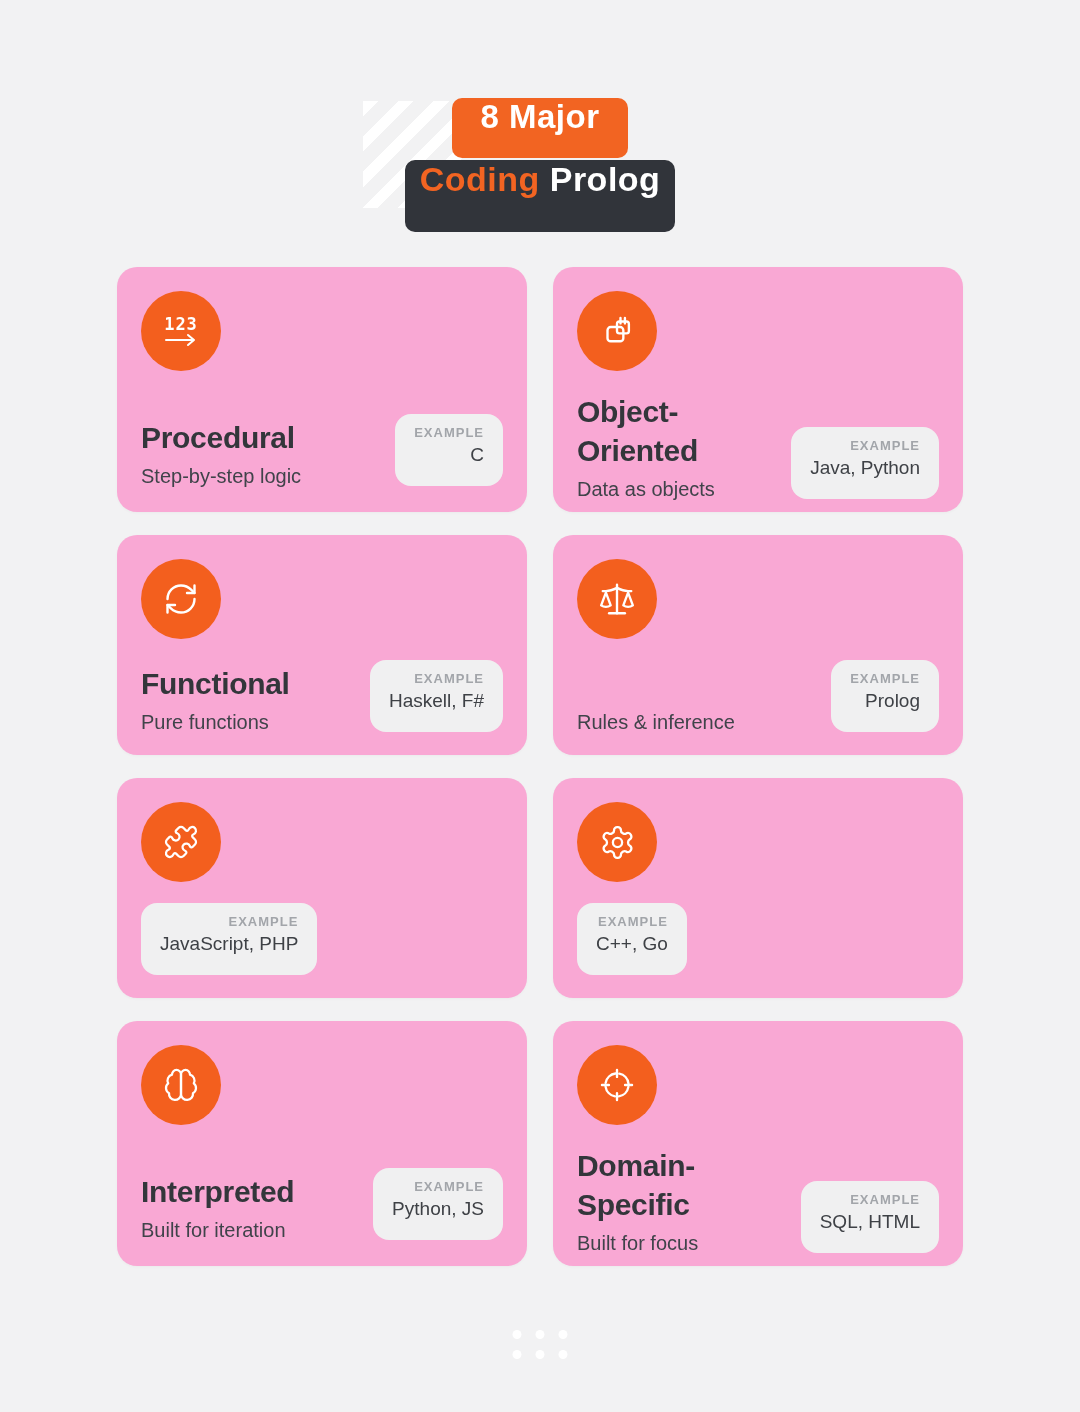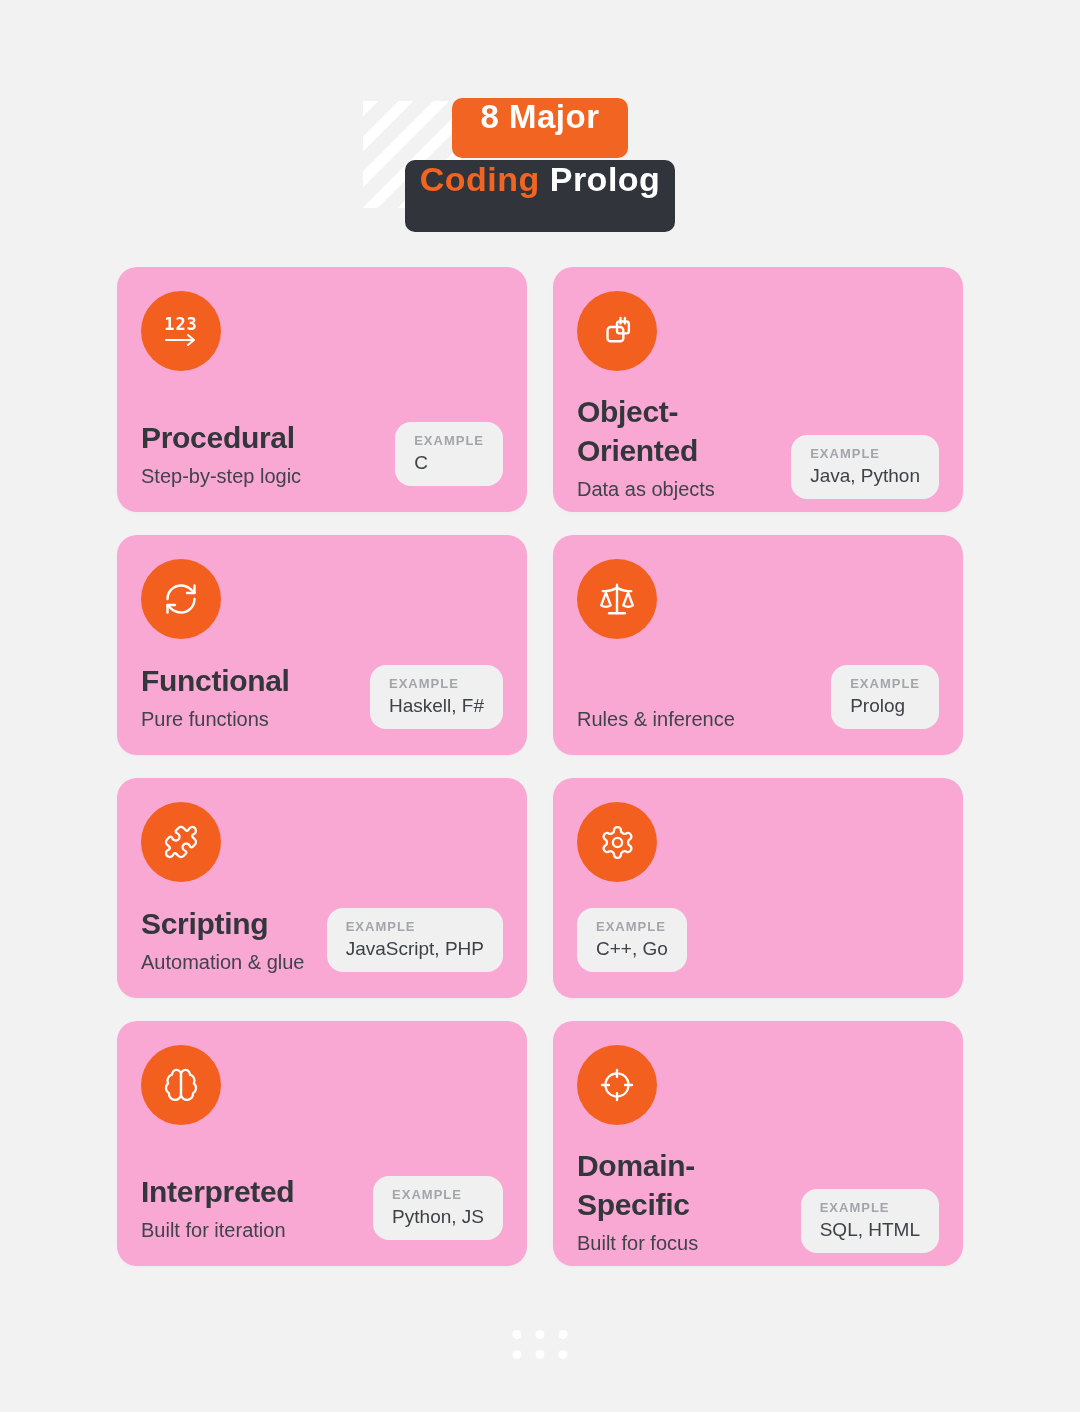--- a/index.html
+++ b/index.html
@@ -50,22 +50,22 @@
     font-size:17px; letter-spacing:1px; color:#ffffff;
   }
   .card-bottom { display:flex; justify-content:space-between; align-items:flex-end; gap:12px;margin-top:21px; }
   .titles { min-width:0; }
   .card-title {
     font-size:30px; font-weight:bold; color:#33363b;
     line-height:1.3; letter-spacing:-0.3px;
   }
   .card-sub { font-size:20px; color:#40434a; margin-top:7px; line-height:1.2; }
   .example-badge {
-    background:#f0f0f1; border-radius:16px; padding:11px 19px 12px;
-    text-align:left; flex-shrink:0; margin-bottom:2px;
+    background:#f0f0f1; border-radius:16px; padding:11px 19px 20px;
+    text-align:right; flex-shrink:0; margin-bottom:2px;
   }
   .example-label {
     font-size:13px; font-weight:bold; letter-spacing:1px; color:#a2a5aa;
   }
   .example-value { font-size:19px; color:#3e4146; margin-top:4px; white-space:nowrap; }
   
   .dots {
     position:absolute; left:50%; top:1330px; transform:translateX(-50%);
     display:grid; grid-template-columns:repeat(3,9px); gap:11px 14px; z-index:2;
   }
@@ -171,24 +171,20 @@
       </div>
     </div>
 
     <div class="card">
       <div class="icon-circle">
         <svg width="36" height="36" viewBox="0 0 24 24" fill="none" stroke="#ffffff" stroke-width="1.5" stroke-linecap="round" stroke-linejoin="round">
           <path d="M19.439 7.85c-.049.322.059.648.289.878l1.568 1.568c.47.47.706 1.087.706 1.704s-.235 1.233-.706 1.704l-1.611 1.611a.98.98 0 0 1-.837.276c-.47-.07-.802-.48-.968-.925a2.501 2.501 0 1 0-3.214 3.214c.446.166.855.497.925.968a.979.979 0 0 1-.276.837l-1.61 1.61a2.404 2.404 0 0 1-1.705.707 2.402 2.402 0 0 1-1.704-.706l-1.568-1.568a1.026 1.026 0 0 0-.877-.29c-.493.074-.84.504-1.02.968a2.5 2.5 0 1 1-3.237-3.237c.464-.18.894-.527.967-1.02a1.026 1.026 0 0 0-.289-.877l-1.568-1.568A2.402 2.402 0 0 1 1.998 12c0-.617.236-1.234.706-1.704L4.23 8.77c.24-.24.581-.353.917-.303.515.077.877.528 1.073 1.01a2.5 2.5 0 1 0 3.259-3.259c-.482-.196-.933-.558-1.01-1.073-.05-.336.062-.676.303-.917l1.525-1.525A2.402 2.402 0 0 1 12 1.998c.617 0 1.234.236 1.704.706l1.568 1.568c.23.23.556.338.877.29.493-.074.84-.504 1.02-.968a2.5 2.5 0 1 1 3.237 3.237c-.464.18-.894.527-.967 1.02Z"></path>
         </svg>
       </div>
       <div class="card-bottom">
-        <div class="titles">
-          <div class="card-title">Scripting</div>
-          <div class="card-sub">Automation &amp; glue</div>
-        </div>
         <div class="example-badge">
           <div class="example-label">EXAMPLE</div>
           <div class="example-value">JavaScript, PHP</div>
         </div>
       </div>
     </div>
 
     <div class="card">
       <div class="icon-circle">
         <svg width="37" height="37" viewBox="0 0 24 24" fill="none" stroke="#ffffff" stroke-width="1.5" stroke-linecap="round" stroke-linejoin="round">

